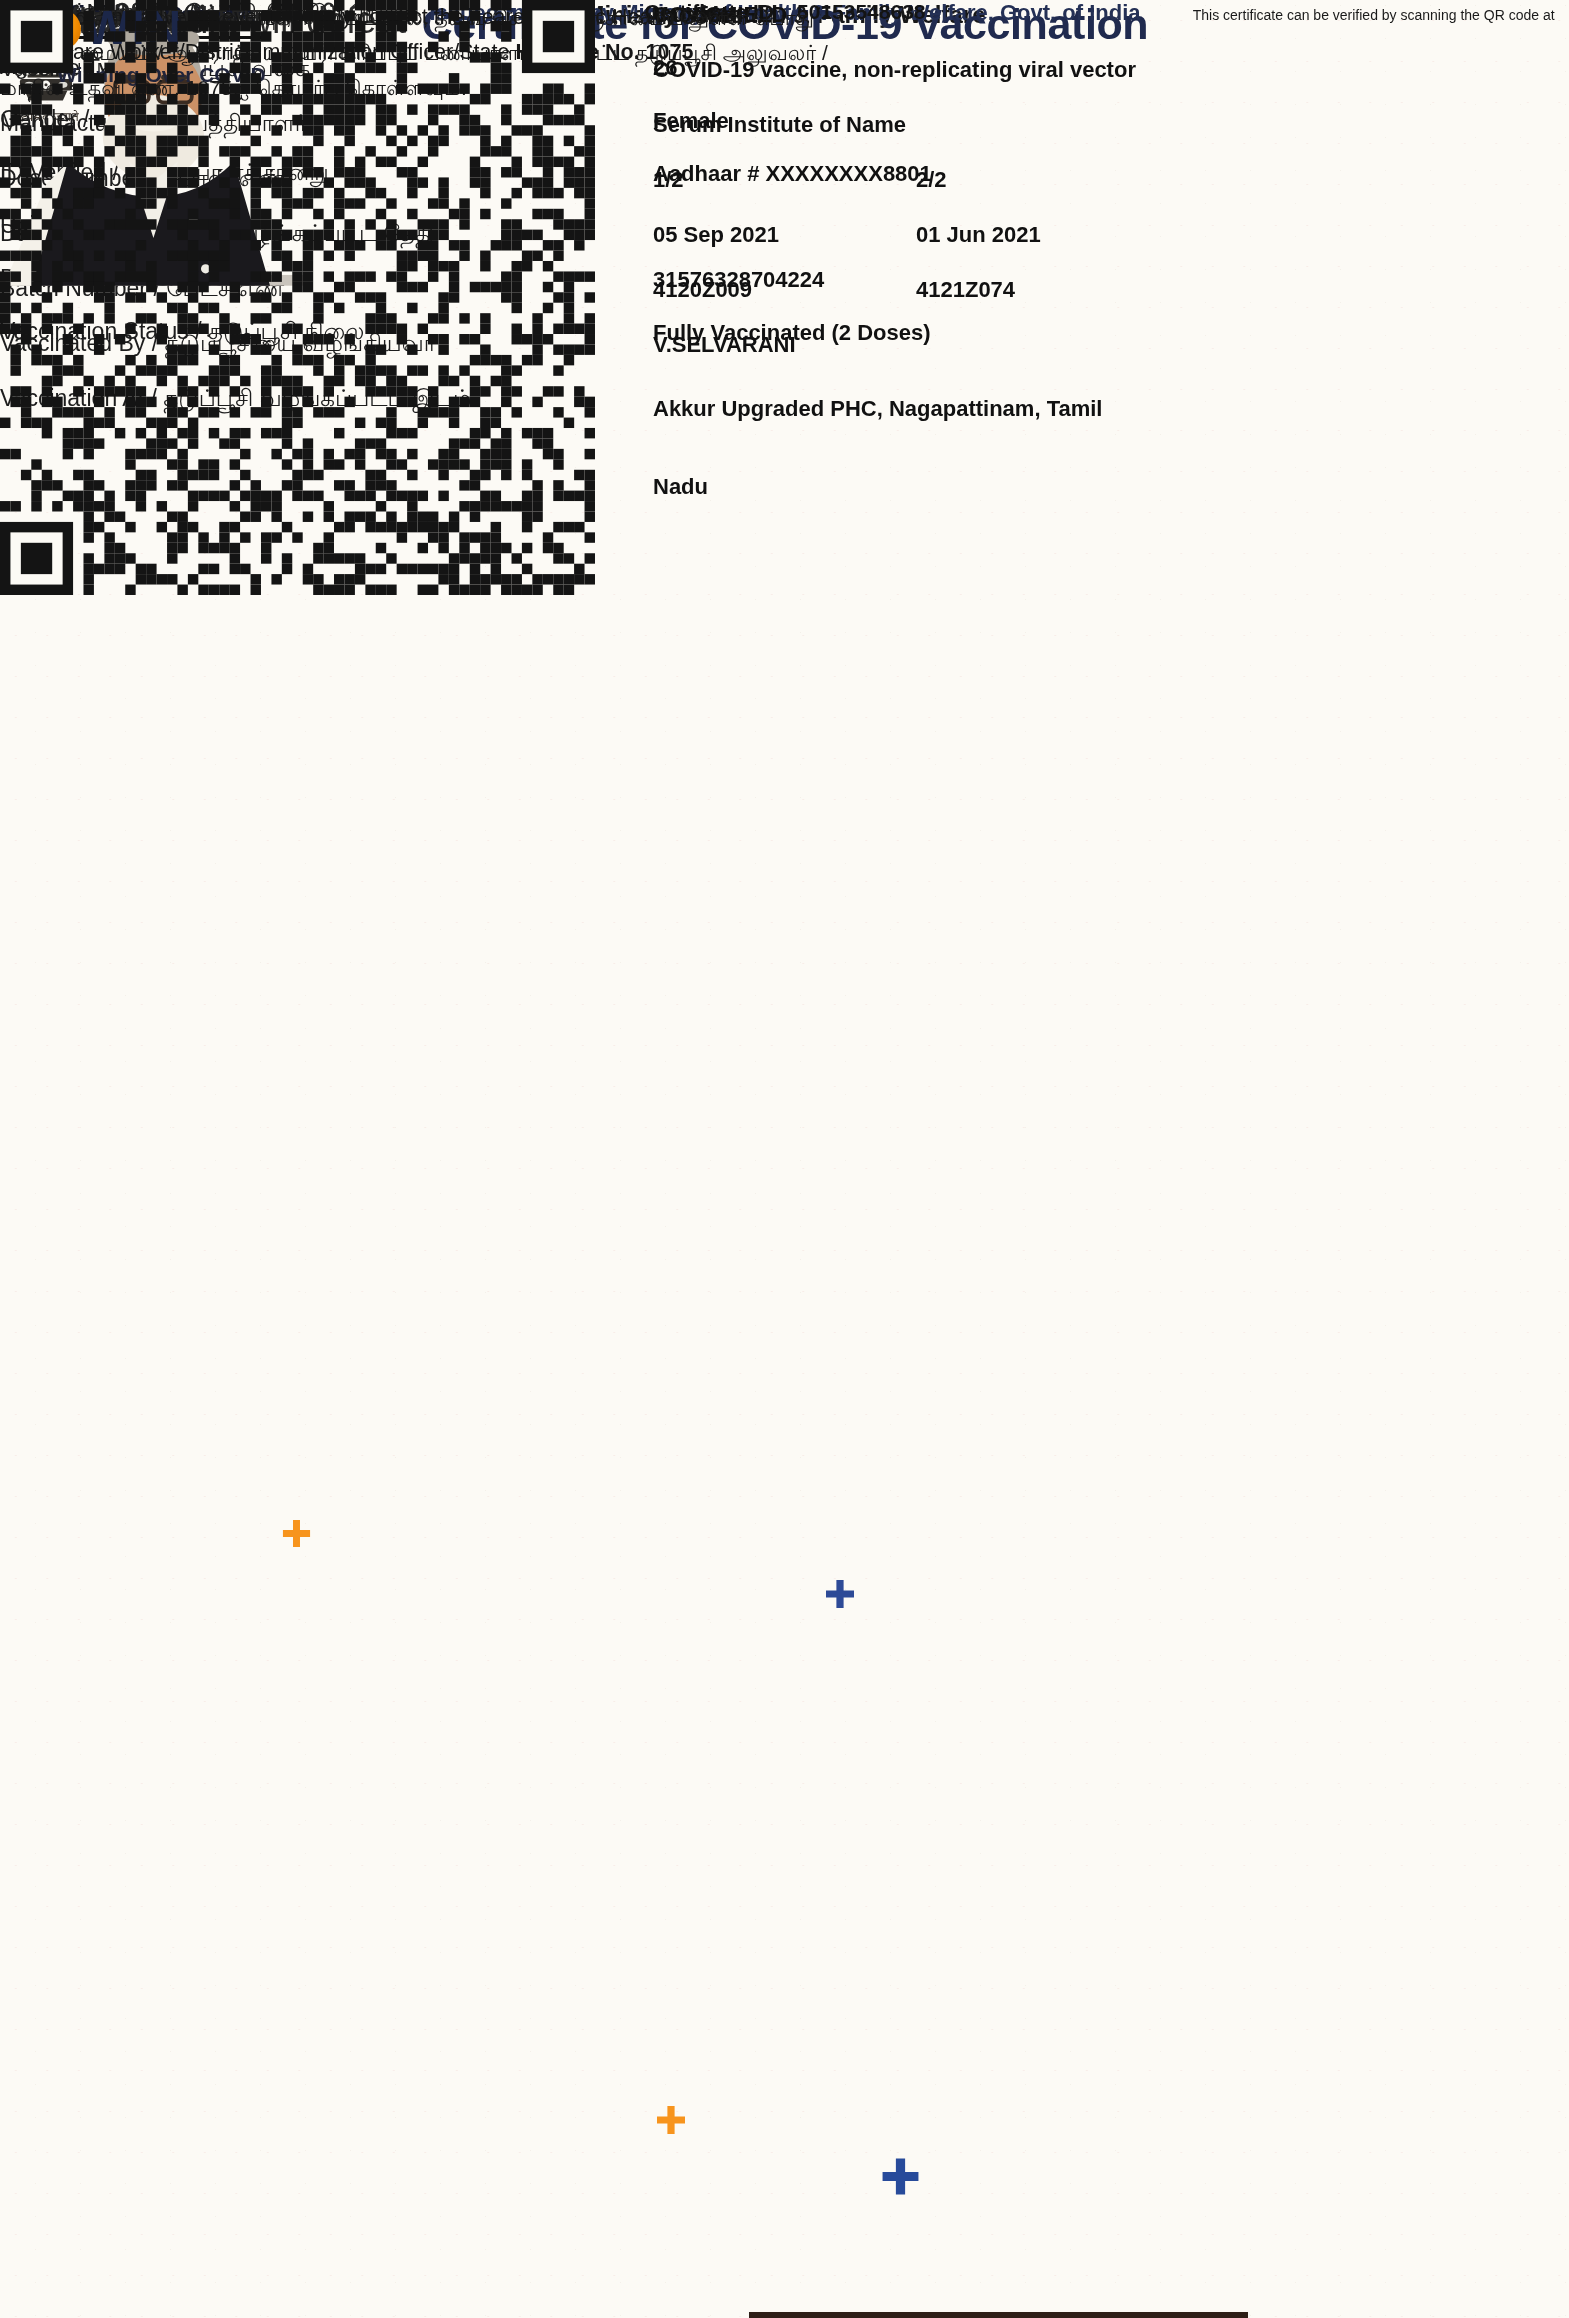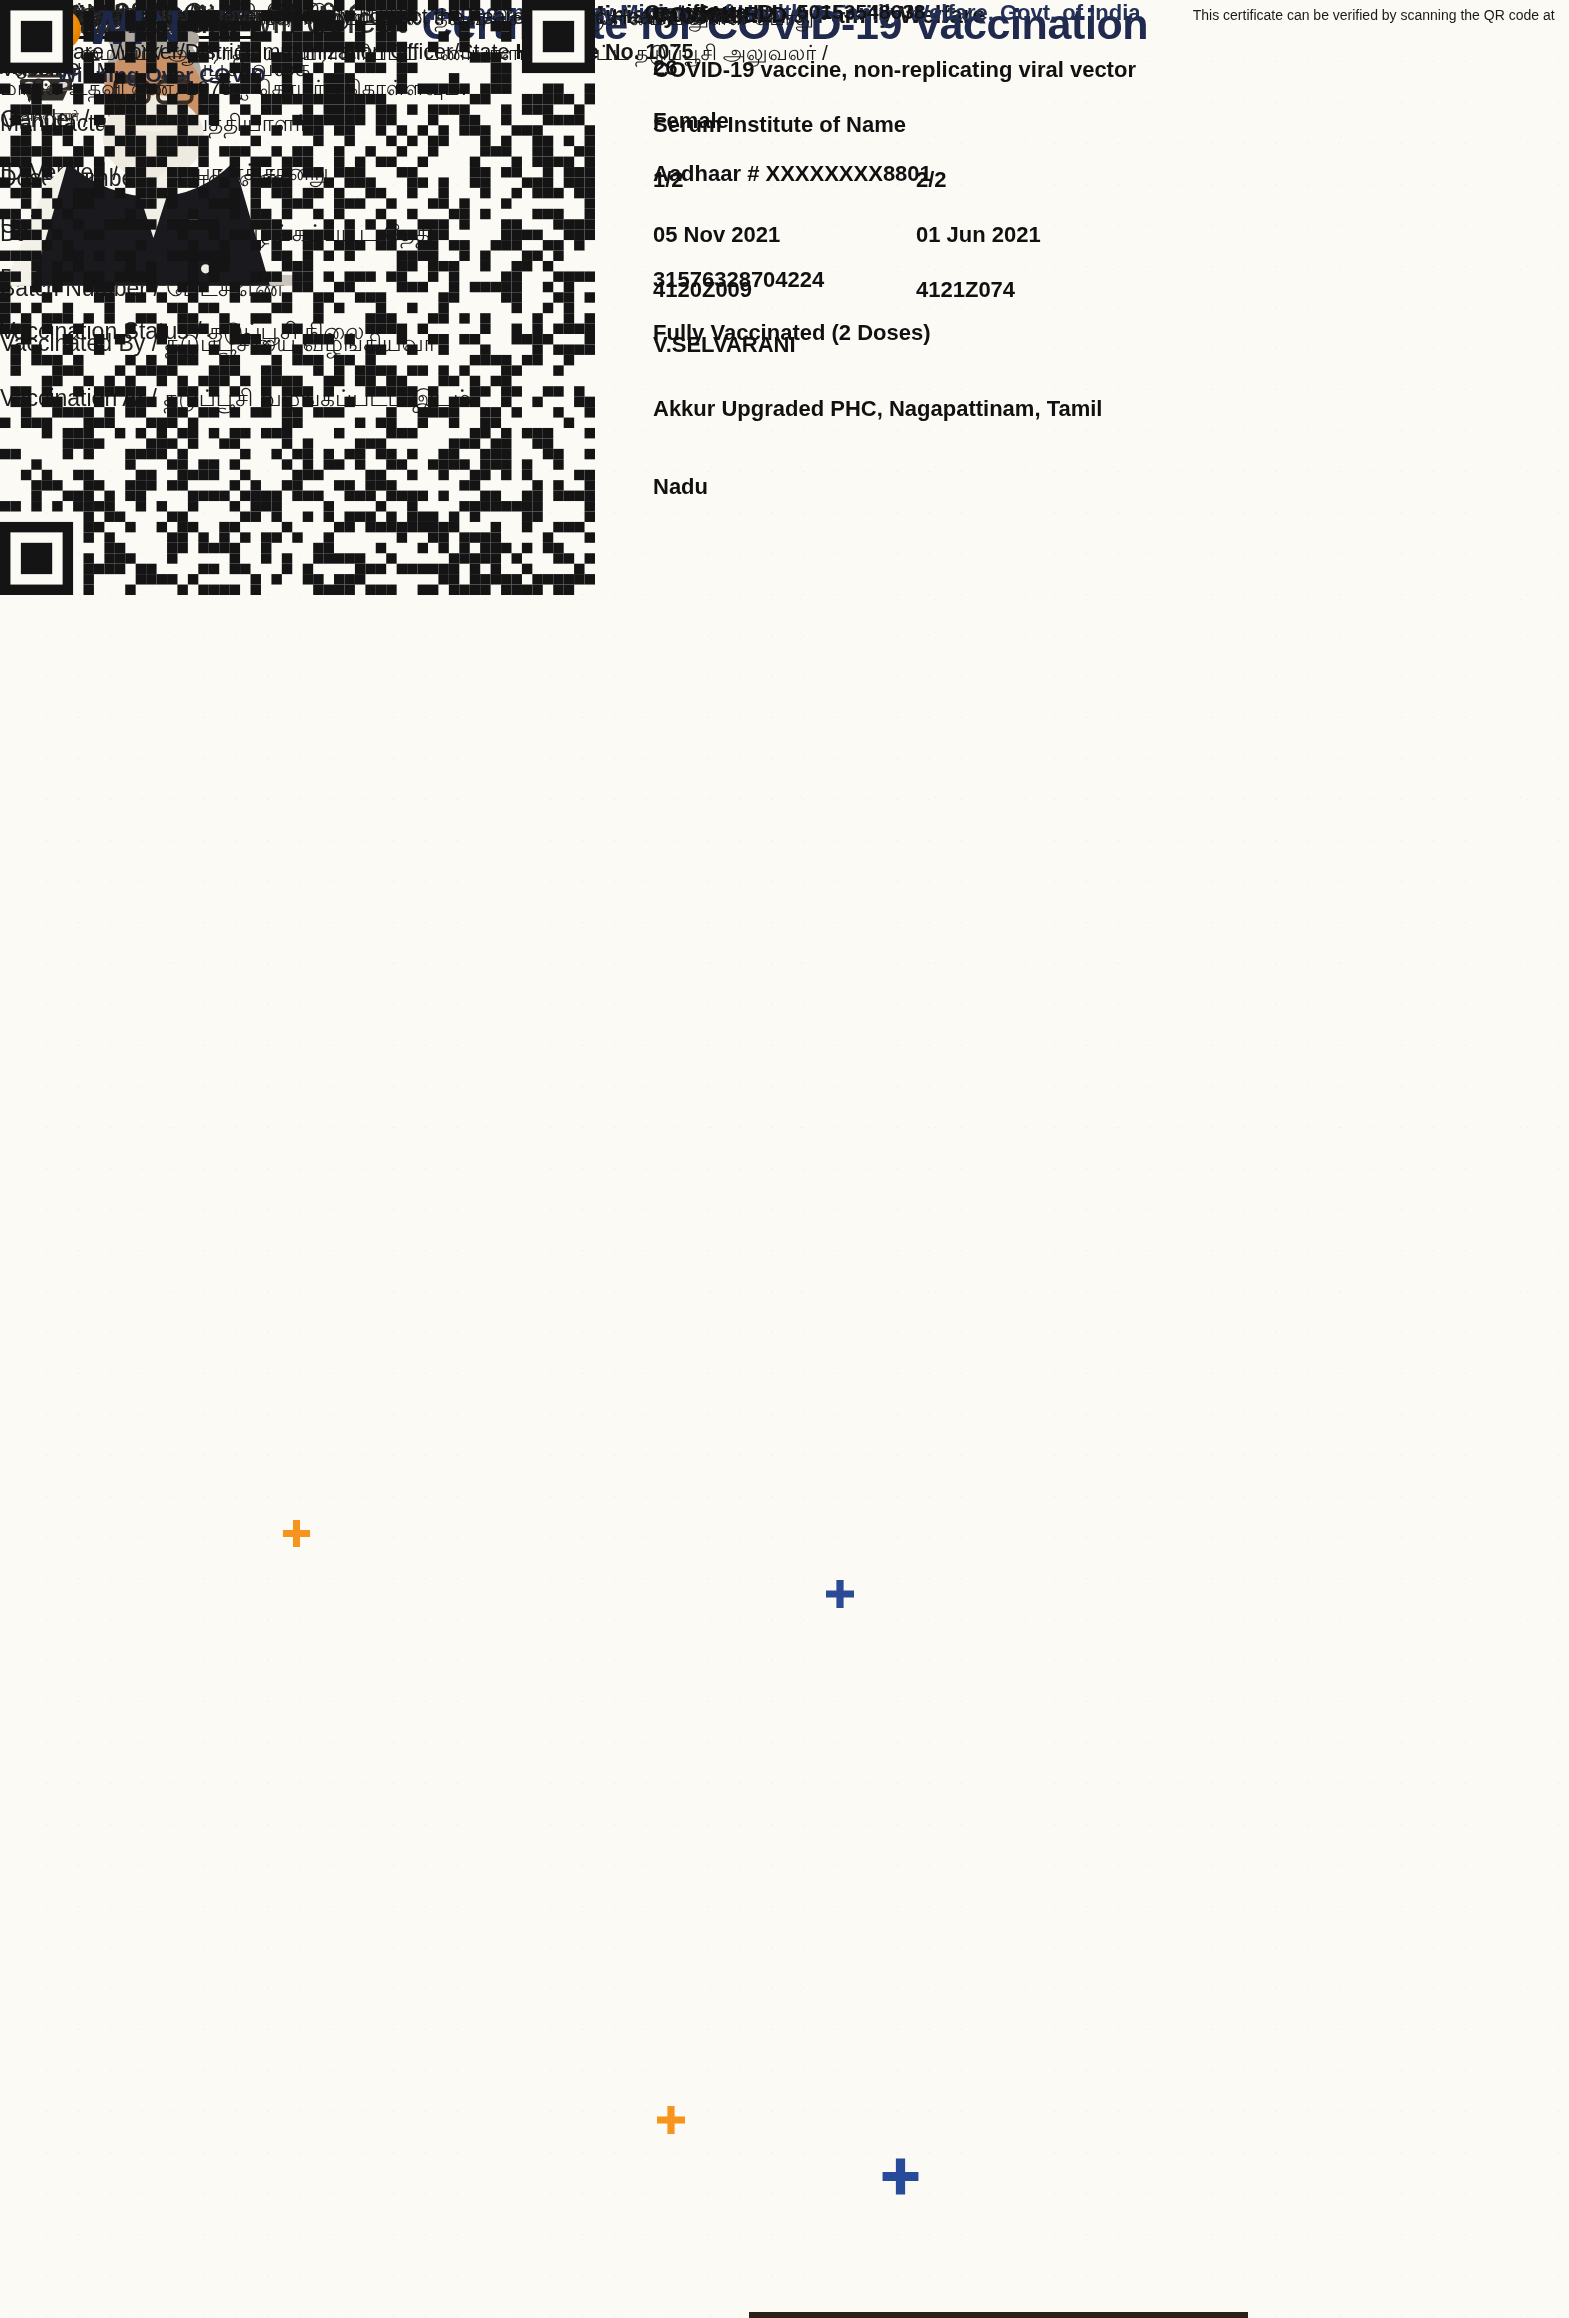--- a/index.html
+++ b/index.html
@@ -168,21 +168,21 @@
         <span class="lbl">Manufacturer / உற்பத்தியாளர்</span>
         <span class="val">Serum Institute of Name</span>
       </div>
       <div class="row">
         <span class="lbl">Dose Number / டோஸ் எண்</span>
         <span class="val">1/2</span>
         <span class="val val2">2/2</span>
       </div>
       <div class="row">
         <span class="lbl">Date of Dose / டோஸ் வழங்கப்பட்ட தேதி</span>
-        <span class="val">05 Nov 2021</span>
+        <span class="val">05 Sep 2021</span>
         <span class="val val2">01 Jun 2021</span>
       </div>
       <div class="row">
         <span class="lbl">Batch Number / பேட்ச் எண்</span>
         <span class="val">4120Z009</span>
         <span class="val val2">4121Z074</span>
       </div>
       <div class="row">
         <span class="lbl">Vaccinated By / தடுப்பூசியை வழங்கியவர்</span>
         <span class="val">V.SELVARANI</span>

